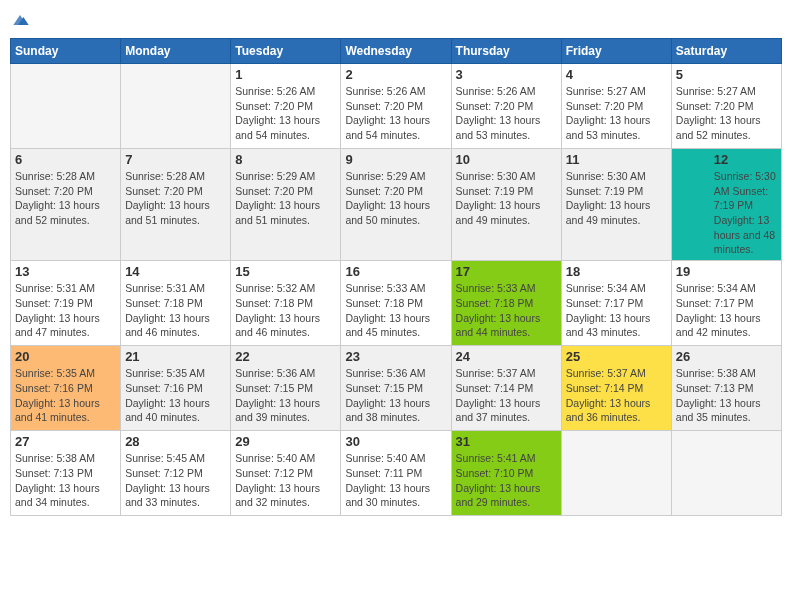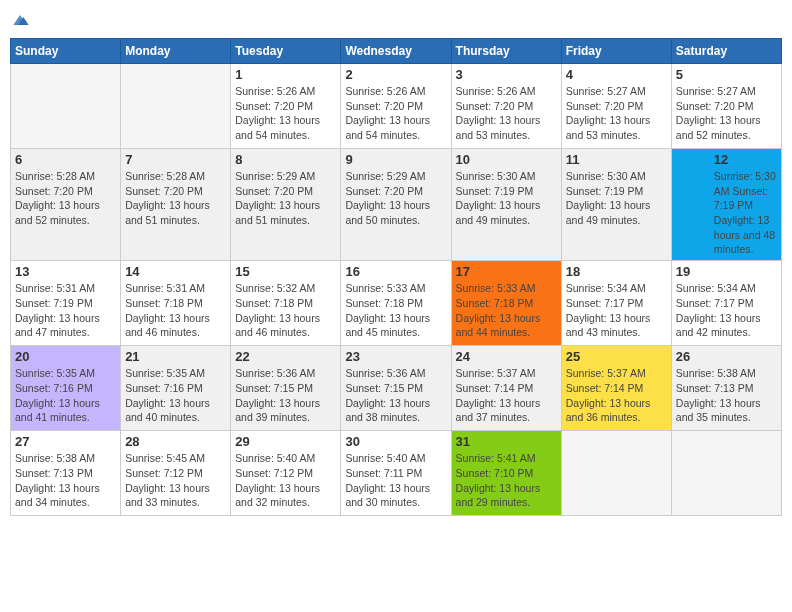--- a/index.html
+++ b/index.html
@@ -199,21 +199,21 @@
 Daylight: 13 hours
 and 49 minutes.</div>
         </td>
         <td style="background-color: rgb(240, 240, 240);">
           <div class="day-number">11</div>
           <div class="day-info">Sunrise: 5:30 AM
 Sunset: 7:19 PM
 Daylight: 13 hours
 and 49 minutes.</div>
         </td>
-        <td style="background-color: #0ea5e9; padding-left: 42px;">
+        <td style="background-color: #14b8a6; padding-left: 42px;">
           <div class="day-number">12</div>
           <div class="day-info">Sunrise: 5:30 AM
 Sunset: 7:19 PM
 Daylight: 13 hours
 and 48 minutes.</div>
         </td>
       </tr>
       <tr>
         <td style="background-color: rgb(255, 255, 255);">
           <div class="day-number">13</div>
@@ -236,21 +236,21 @@
 Daylight: 13 hours
 and 46 minutes.</div>
         </td>
         <td style="background-color: rgb(255, 255, 255);">
           <div class="day-number">16</div>
           <div class="day-info">Sunrise: 5:33 AM
 Sunset: 7:18 PM
 Daylight: 13 hours
 and 45 minutes.</div>
         </td>
-        <td style="background-color: #f97316;">
+        <td style="background-color: #84cc16;">
           <div class="day-number">17</div>
           <div class="day-info">Sunrise: 5:33 AM
 Sunset: 7:18 PM
 Daylight: 13 hours
 and 44 minutes.</div>
         </td>
         <td style="background-color: rgb(255, 255, 255);">
           <div class="day-number">18</div>
           <div class="day-info">Sunrise: 5:34 AM
 Sunset: 7:17 PM
@@ -259,21 +259,21 @@
         </td>
         <td style="background-color: rgb(255, 255, 255);">
           <div class="day-number">19</div>
           <div class="day-info">Sunrise: 5:34 AM
 Sunset: 7:17 PM
 Daylight: 13 hours
 and 42 minutes.</div>
         </td>
       </tr>
       <tr>
-        <td style="background-color: #c4b5fd;">
+        <td style="background-color: #fdba74;">
           <div class="day-number">20</div>
           <div class="day-info">Sunrise: 5:35 AM
 Sunset: 7:16 PM
 Daylight: 13 hours
 and 41 minutes.</div>
         </td>
         <td style="background-color: rgb(240, 240, 240);">
           <div class="day-number">21</div>
           <div class="day-info">Sunrise: 5:35 AM
 Sunset: 7:16 PM

